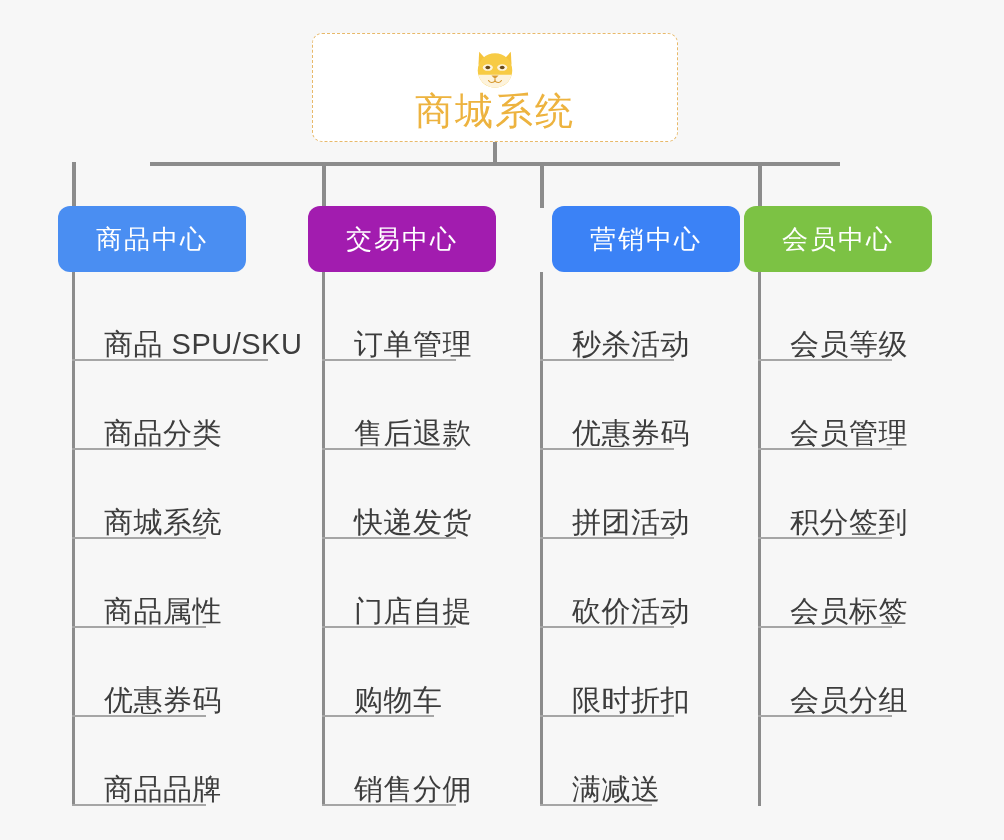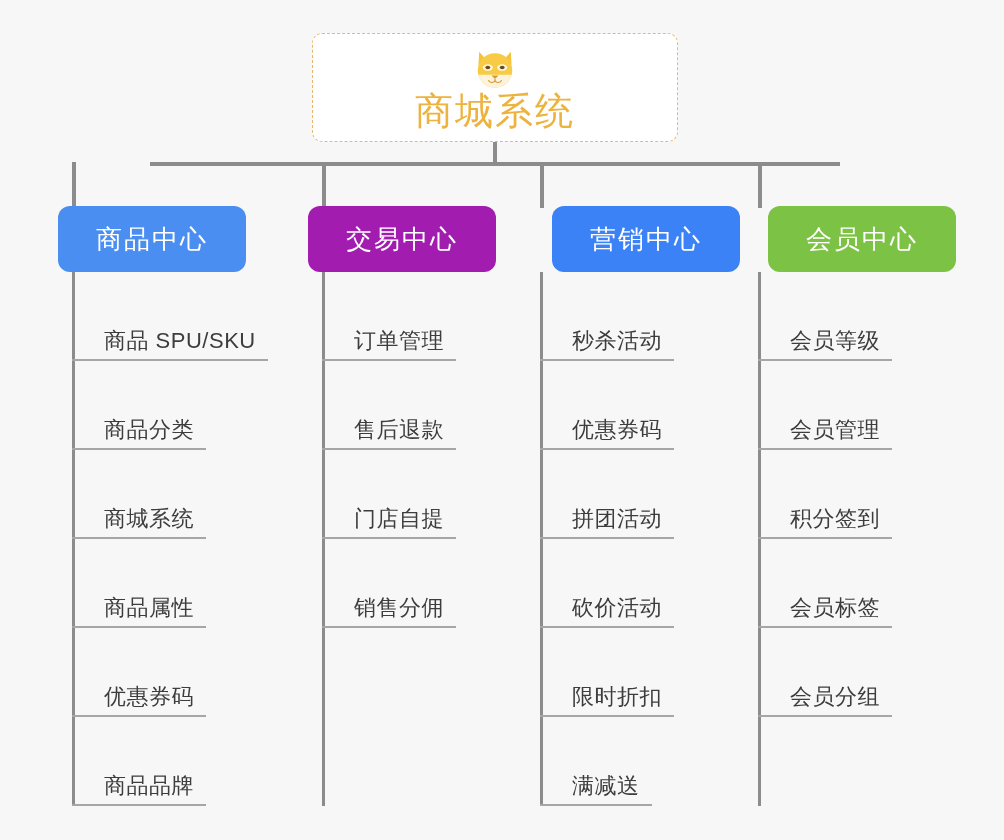--- a/index.html
+++ b/index.html
@@ -117,25 +117,25 @@
   }
   .leaf {
     position: relative;
     height: 89px;
     box-sizing: border-box;
     display: flex;
     align-items: flex-end;
     padding-left: 32px;
   }
   .leaf-label {
-    font-size: 22px;
+    font-size: 29px;
     color: #3d3d3d;
     line-height: 1.15;
     white-space: nowrap;
-    padding-bottom: 8px;
+    padding-bottom: 0;
     letter-spacing: 0.5px;
   }
   .leaf-underline {
     position: absolute;
     left: 0;
     bottom: 0;
     height: 2px;
     background: #a6a6a6;
   }
 </style>
@@ -209,22 +209,30 @@
         <ul class="leaf-list">
           <li class="leaf">
             <span class="leaf-label">订单管理</span>
             <div class="leaf-underline" style="width: 134px;"></div>
           </li>
           <li class="leaf">
             <span class="leaf-label">售后退款</span>
             <div class="leaf-underline" style="width: 134px;"></div>
           </li>
           <li class="leaf">
+            <span class="leaf-label">快递发货</span>
+            <div class="leaf-underline" style="width: 134px;"></div>
+          </li>
+          <li class="leaf">
             <span class="leaf-label">门店自提</span>
             <div class="leaf-underline" style="width: 134px;"></div>
+          </li>
+          <li class="leaf">
+            <span class="leaf-label">购物车</span>
+            <div class="leaf-underline" style="width: 112px;"></div>
           </li>
           <li class="leaf">
             <span class="leaf-label">销售分佣</span>
             <div class="leaf-underline" style="width: 134px;"></div>
           </li>
         </ul>
       </div>
       <div class="conn conn-v-cat" style="left: 540px;"></div>
       <div class="cat-box" style="left: 552px; background: #3b82f6;">
         <span class="cat-label">营销中心</span>
@@ -252,21 +260,21 @@
             <span class="leaf-label">限时折扣</span>
             <div class="leaf-underline" style="width: 134px;"></div>
           </li>
           <li class="leaf">
             <span class="leaf-label">满减送</span>
             <div class="leaf-underline" style="width: 112px;"></div>
           </li>
         </ul>
       </div>
       <div class="conn conn-v-cat" style="left: 758px;"></div>
-      <div class="cat-box" style="left: 768px; background: rgb(124, 194, 68);">
+      <div class="cat-box" style="left: 744px; background: rgb(124, 194, 68);">
         <span class="cat-label">会员中心</span>
       </div>
       <div class="branch" style="left: 758px;">
         <div class="spine" style="height: 534px;"></div>
         <ul class="leaf-list">
           <li class="leaf">
             <span class="leaf-label">会员等级</span>
             <div class="leaf-underline" style="width: 134px;"></div>
           </li>
           <li class="leaf">

